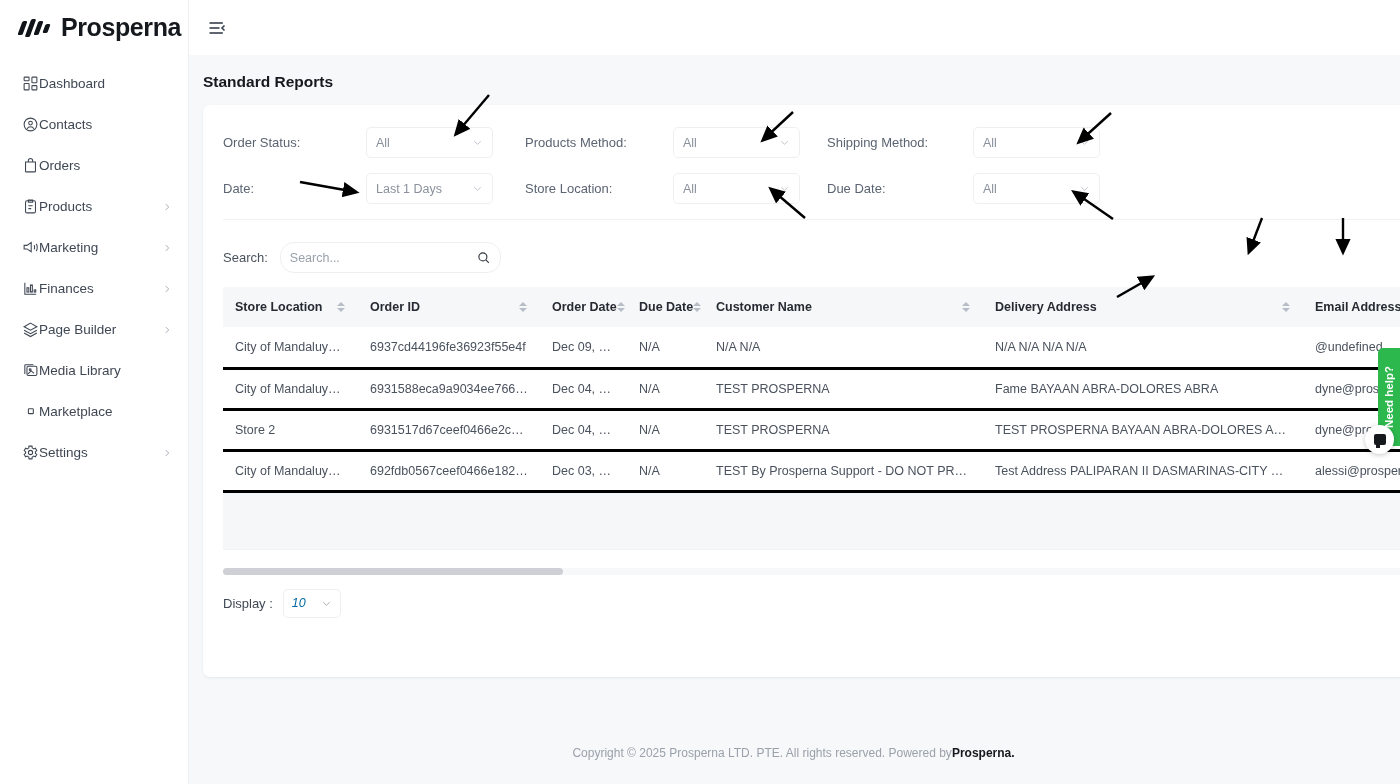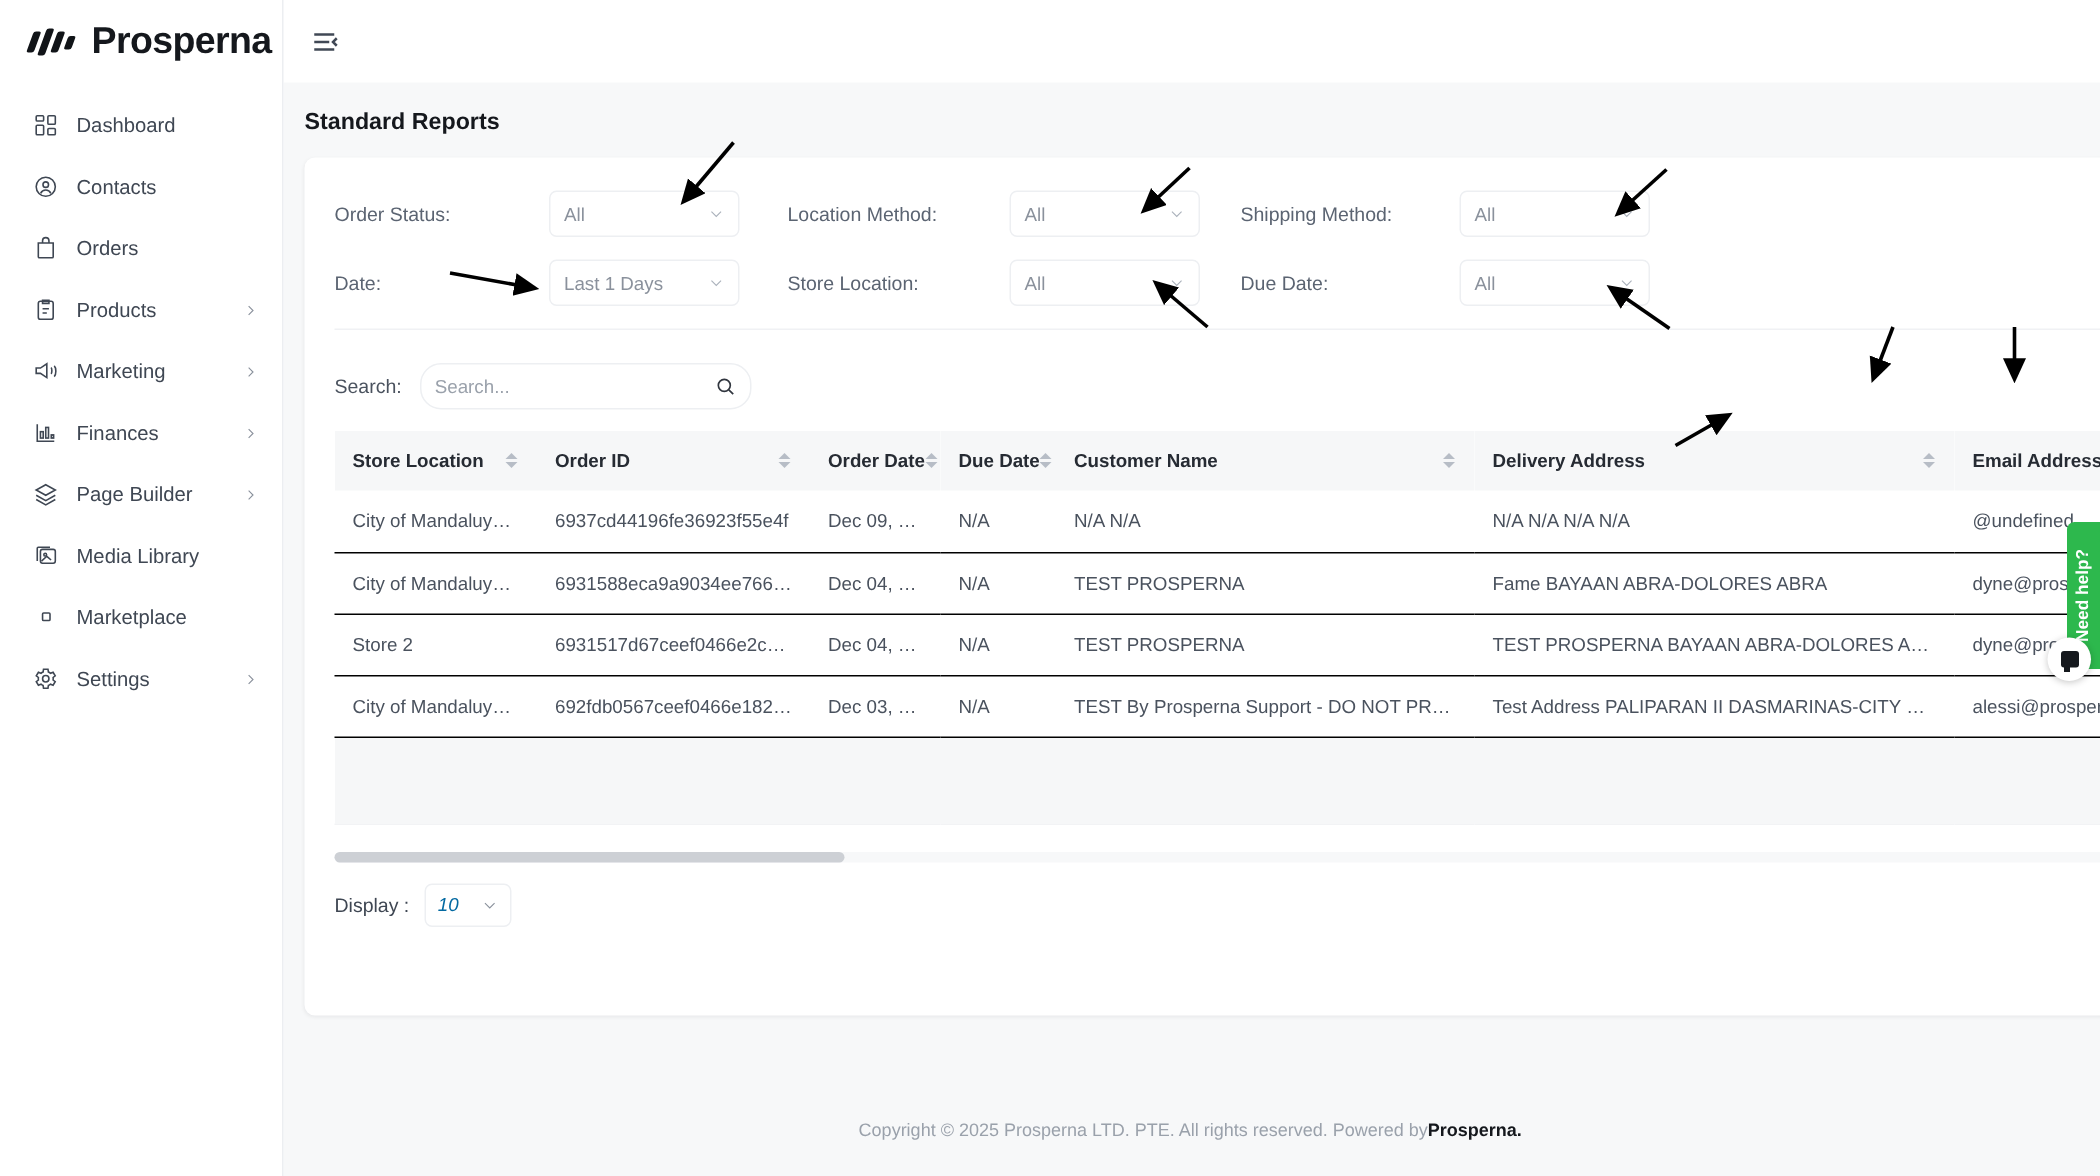--- a/index.html
+++ b/index.html
@@ -25,21 +25,21 @@
   }
   .logo-mark i:nth-child(1){ left: 0px;  top: 3px;  width: 5px; height: 14px; }
   .logo-mark i:nth-child(2){ left: 8px;  top: 1px;  width: 5px; height: 18px; }
   .logo-mark i:nth-child(3){ left: 16px; top: 3px;  width: 5px; height: 14px; }
   .logo-mark i:nth-child(4){ left: 24px; top: 6px;  width: 5px; height: 9px; }
   .logo-text { font-size: 25px; font-weight: 700; color: #15181d; letter-spacing: -0.4px; }
 
   .nav { padding-top: 8px; }
   .nav-item {
     display: flex; align-items: center; height: 41px;
-    padding: 0 16px 0 22px; gap: 12px; cursor: pointer; color: #4a525e;
+    padding: 0 16px 0 22px; cursor: pointer; color: #4a525e;
   }
   .nav-icon { width: 17px; height: 17px; flex: 0 0 17px; display:flex; align-items:center; justify-content:center; }
   .nav-icon svg { width: 17px; height: 17px; stroke: #3f4753; fill: none; stroke-width: 1.5; }
   .nav-label { font-size: 13.5px; color: #3f4753; flex: 1; }
   .nav-chevron { width: 10px; height: 10px; stroke: #8a919c; fill: none; stroke-width: 1.8; }
 
   
   .main { flex: 1; height: 784px; background: #f7f8f9; position: relative; display: flex; flex-direction: column; }
   .topbar {
     height: 55px; background: #ffffff; display: flex; align-items: center;
@@ -101,21 +101,21 @@
     color: #262b33; height: 40px; padding: 0 0 0 12px; white-space: nowrap;
     position: relative;
   }
   thead th .th-in { display: flex; align-items: center; justify-content: space-between; padding-right: 12px; }
   .sort { width: 9px; height: 13px; flex: 0 0 9px; display: flex; flex-direction: column; justify-content: center; gap: 2px; }
   .sort i { width: 0; height: 0; border-left: 4px solid transparent; border-right: 4px solid transparent; }
   .sort i.up { border-bottom: 4px solid #b7bdc6; }
   .sort i.dn { border-top: 4px solid #b7bdc6; }
   tbody td {
     font-size: 12.5px; color: #4a525e; height: 41px; padding: 0 12px;
-    border-bottom: 1px solid #000000; white-space: nowrap; overflow: hidden; text-overflow: ellipsis;
+    border-bottom: 3px solid #000000; white-space: nowrap; overflow: hidden; text-overflow: ellipsis;
   }
   tbody tr.filler td { background: #f6f7f8; height: 58px; border-bottom: 1px solid #f2f3f5; }
 
   .hscroll { margin: 18px 20px 0 20px; height: 7px; background: #f7f8f9; border-radius: 4px; position: relative; }
   .hscroll .thumb { position: absolute; left: 0; top: 0; height: 7px; width: 340px; background: #cdd0d5; border-radius: 4px; cursor: pointer; }
 
   .pager { display: flex; align-items: center; padding: 14px 20px 0 20px; }
   .display-label { font-size: 13px; color: #3f4753; margin-right: 10px; }
   .display-sel {
     width: 58px; height: 29px; border: 1px solid #edeff2; border-radius: 5px; background: #fff;
@@ -321,21 +321,21 @@
             <div class="filter-cell fc-1">
               <span class="filter-label">Order Status:</span>
               <div class="select">
                 <span>All</span>
                 <svg class="sc" viewBox="0 0 24 24">
                     <polyline points="5 9 12 16 19 9"></polyline>
                   </svg>
               </div>
             </div>
             <div class="filter-cell fc-2">
-              <span class="filter-label">Location Method:</span>
+              <span class="filter-label">Products Method:</span>
               <div class="select">
                 <span>All</span>
                 <svg class="sc" viewBox="0 0 24 24">
                     <polyline points="5 9 12 16 19 9"></polyline>
                   </svg>
               </div>
             </div>
             <div class="filter-cell fc-3">
               <span class="filter-label">Shipping Method:</span>
               <div class="select">

